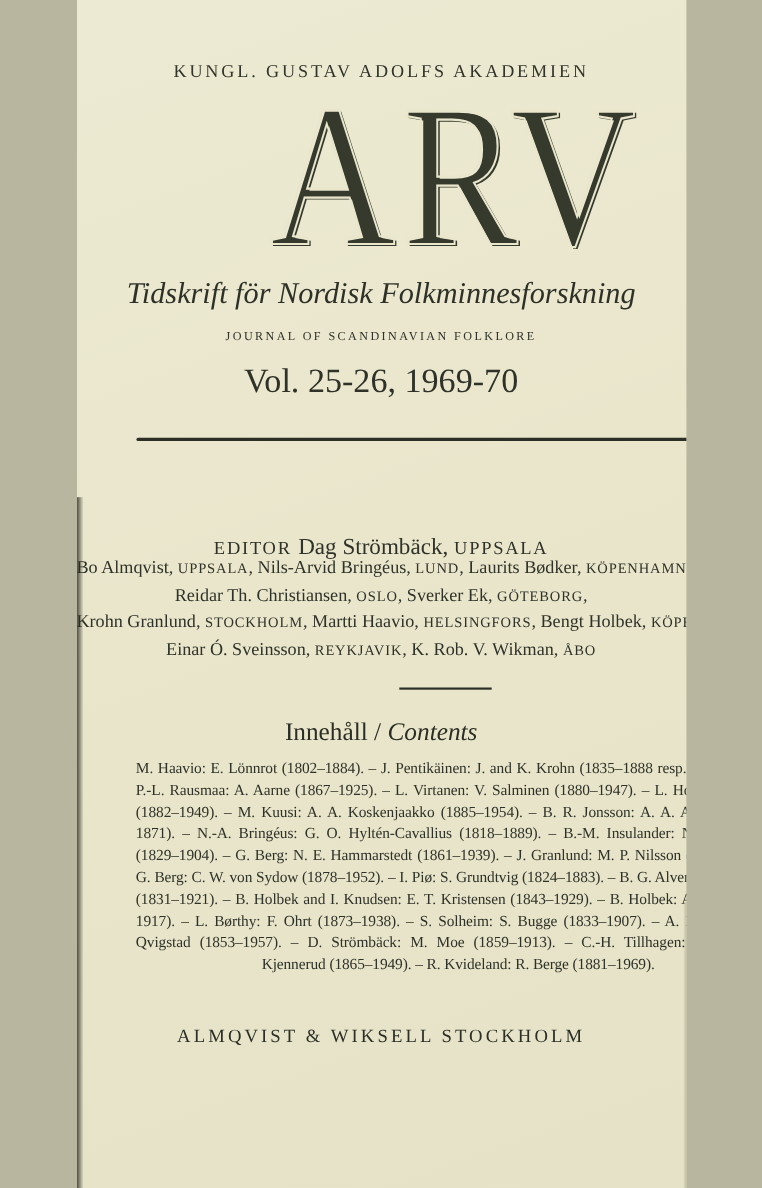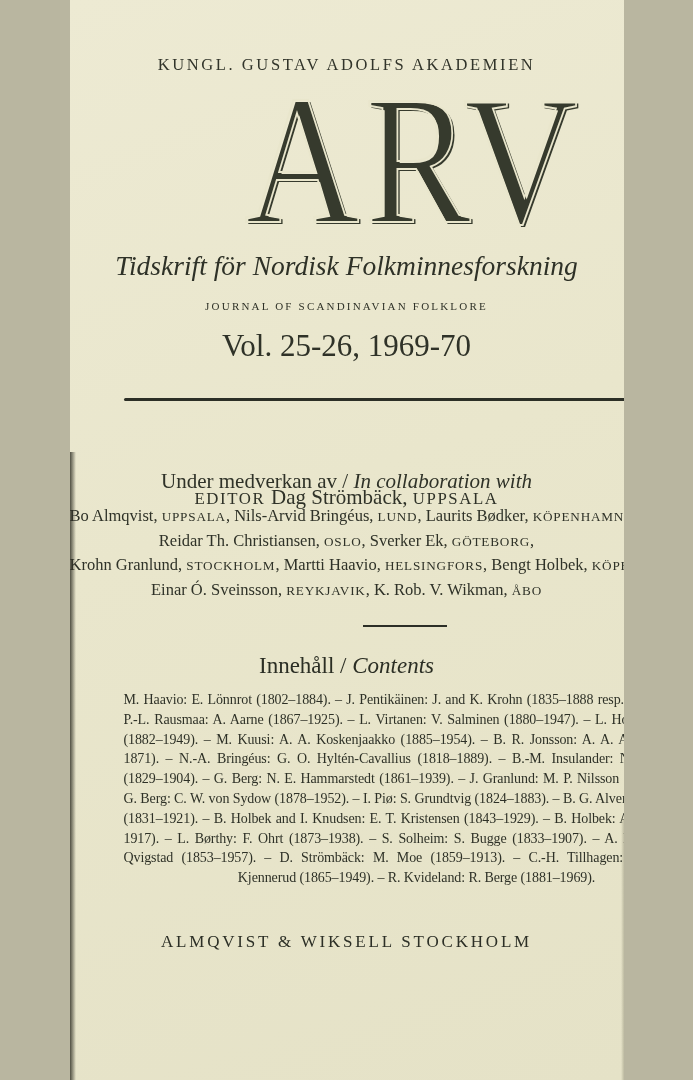--- a/index.html
+++ b/index.html
@@ -137,21 +137,20 @@
     </g>
   </svg>
 
   <div class="abs sub-sv">Tidskrift för Nordisk Folkminnesforskning</div>
   <div class="abs sub-en">JOURNAL OF SCANDINAVIAN FOLKLORE</div>
   <div class="abs volume">Vol. 25-26, 1969-70</div>
 
   <div class="rule-main"></div>
 
   <div class="abs editor"><span class="sc">EDITOR </span><span>Dag Strömbäck, </span><span class="sc">UPPSALA</span></div>
-  <div class="abs collab-intro"><span>Under medverkan av / </span><span class="it">In collaboration with</span></div>
 
   <div class="abs collaborators">
     <div class="collab-line"><span>Bo Almqvist, </span><span class="sc">UPPSALA</span><span>, Nils-Arvid Bringéus, </span><span class="sc">LUND</span><span>, Laurits Bødker, </span><span class="sc">KÖPENHAMN</span><span>,</span></div>
     <div class="collab-line"><span>Reidar Th. Christiansen, </span><span class="sc">OSLO</span><span>, Sverker Ek, </span><span class="sc">GÖTEBORG</span><span>,</span></div>
     <div class="collab-line"><span>Krohn Granlund, </span><span class="sc">STOCKHOLM</span><span>, Martti Haavio, </span><span class="sc">HELSINGFORS</span><span>, Bengt Holbek, </span><span class="sc">KÖPENHAMN</span><span>,</span></div>
     <div class="collab-line"><span>Einar Ó. Sveinsson, </span><span class="sc">REYKJAVIK</span><span>, K. Rob. V. Wikman, </span><span class="sc">ÅBO</span></div>
   </div>
 
   <div class="rule-small"></div>
 

